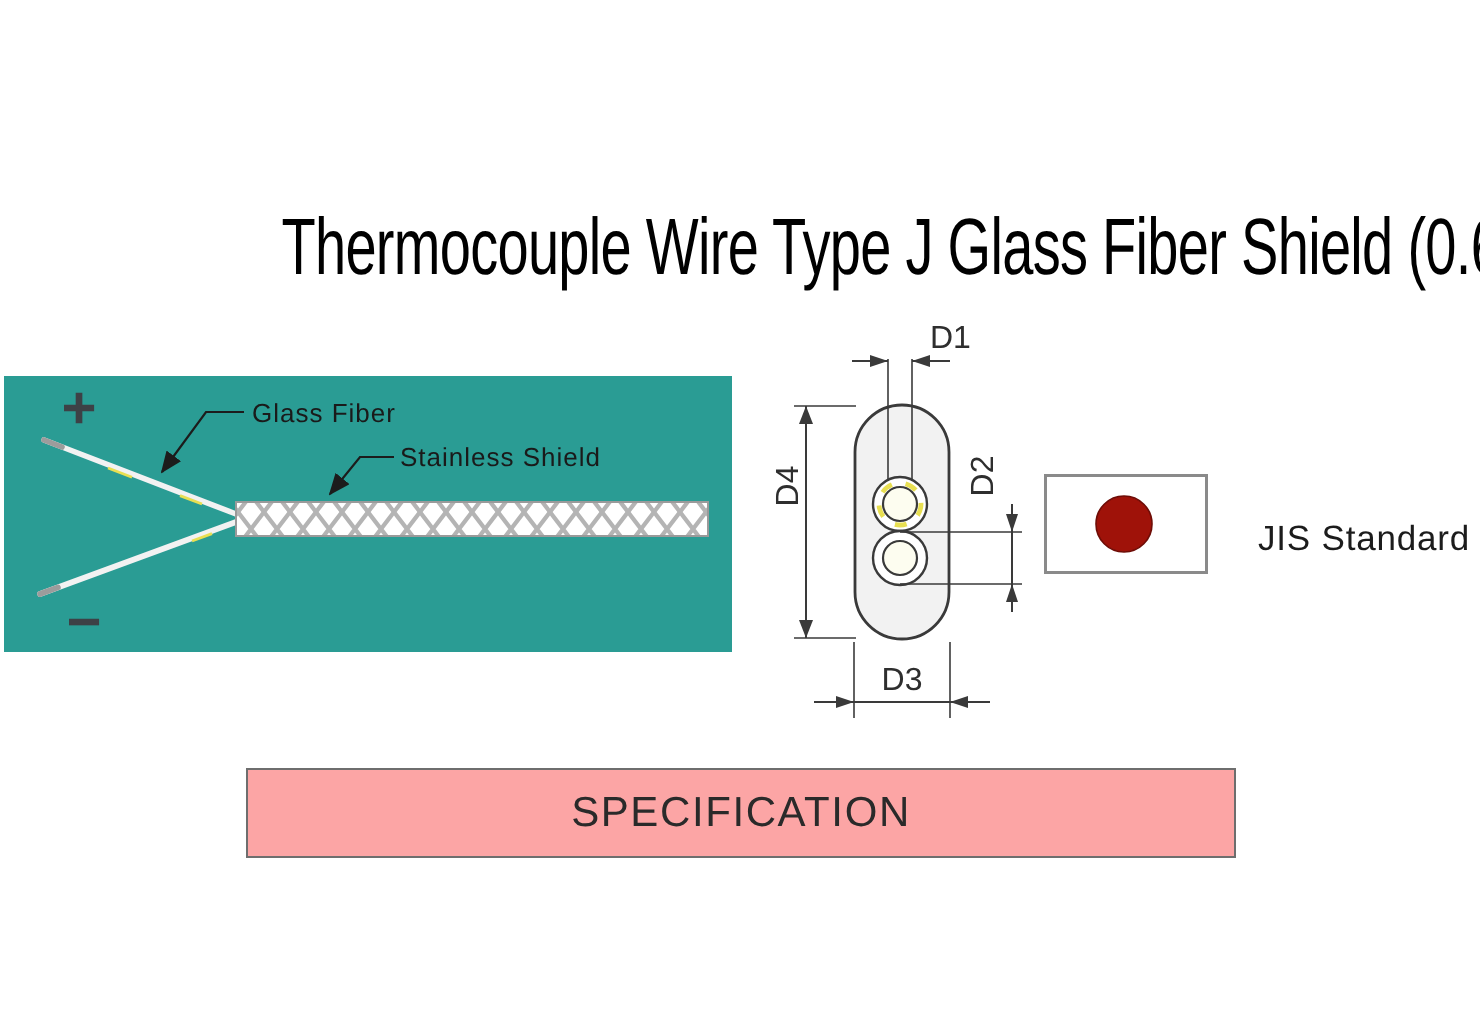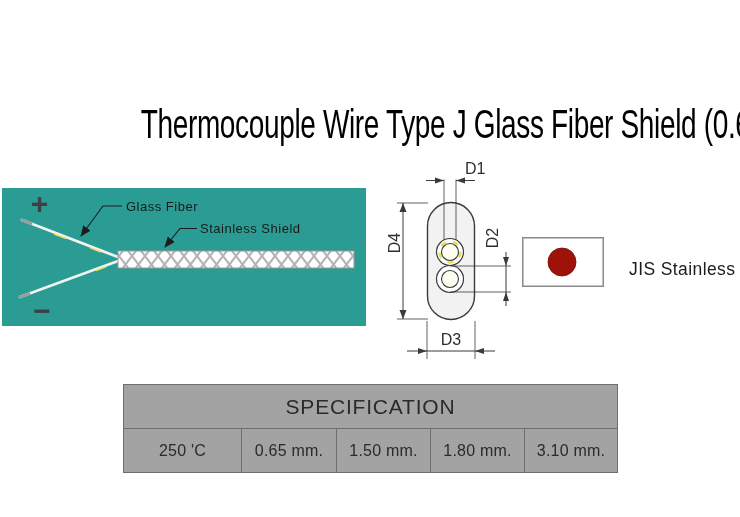--- a/index.html
+++ b/index.html
@@ -24,21 +24,21 @@
     position:absolute;left:629px;top:259px;font-size:17.5px;color:#1c1c1c;
     letter-spacing:0.4px;
   }
   
   .spec-table{
     position:absolute;left:123px;top:384px;border-collapse:collapse;
     table-layout:fixed;color:#2a2a2a;
   }
   .spec-table td{
     border:1px solid #6e6e6e;text-align:center;vertical-align:middle;
-    padding:0;height:43px;background:#a3a3a3;
+    padding:0;height:43px;background:#fca5a5;
   }
   .spec-title-cell{font-size:21px;letter-spacing:0.8px;}
   .spec-head-cell{font-size:16px;letter-spacing:0.3px;}
   .spec-value-cell{font-size:16px;letter-spacing:0.2px;}
   svg text{font-family:"Liberation Sans",sans-serif;}
 </style>
 </head>
 <body>
 
 <div id="canvas">
@@ -118,37 +118,30 @@
     <line x1="22" y1="203" x2="110" y2="203" stroke="#3a3a3a" stroke-width="1"></line>
     <path d="M42,203 l-9,-3 l0,6 z" fill="#3a3a3a"></path>
     <path d="M90,203 l9,-3 l0,6 z" fill="#3a3a3a"></path>
     <text x="66" y="197" font-size="16" fill="#2e2e2e" text-anchor="middle">D3</text>
   </svg>
 
   <svg class="flag-svg" width="82" height="50" viewBox="0 0 82 50">
     <rect x="0.75" y="0.75" width="80.5" height="48.5" fill="#ffffff" stroke="#8a8a8a" stroke-width="1.5"></rect>
     <circle cx="40" cy="25" r="14" stroke="#6e0c06" stroke-width="0.8" fill="#9F1209"></circle>
   </svg>
-  <div class="jis-label">JIS Stainless</div>
+  <div class="jis-label">JIS Standard</div>
 
   <table class="spec-table">
     <colgroup>
       <col style="width:118px">
         <col style="width:95px">
         <col style="width:94px">
       <col style="width:94px">
         <col style="width:93px">
     </colgroup>
     <tbody>
       <tr>
         <td colspan="5" class="spec-title-cell">SPECIFICATION</td>
       </tr>
-      <tr>
-        <td class="spec-value-cell">250 'C</td>
-        <td class="spec-value-cell">0.65 mm.</td>
-        <td class="spec-value-cell">1.50 mm.</td>
-        <td class="spec-value-cell">1.80 mm.</td>
-        <td class="spec-value-cell">3.10 mm.</td>
-      </tr>
     </tbody>
   </table>
 
 </div>
 
 </body></html>

